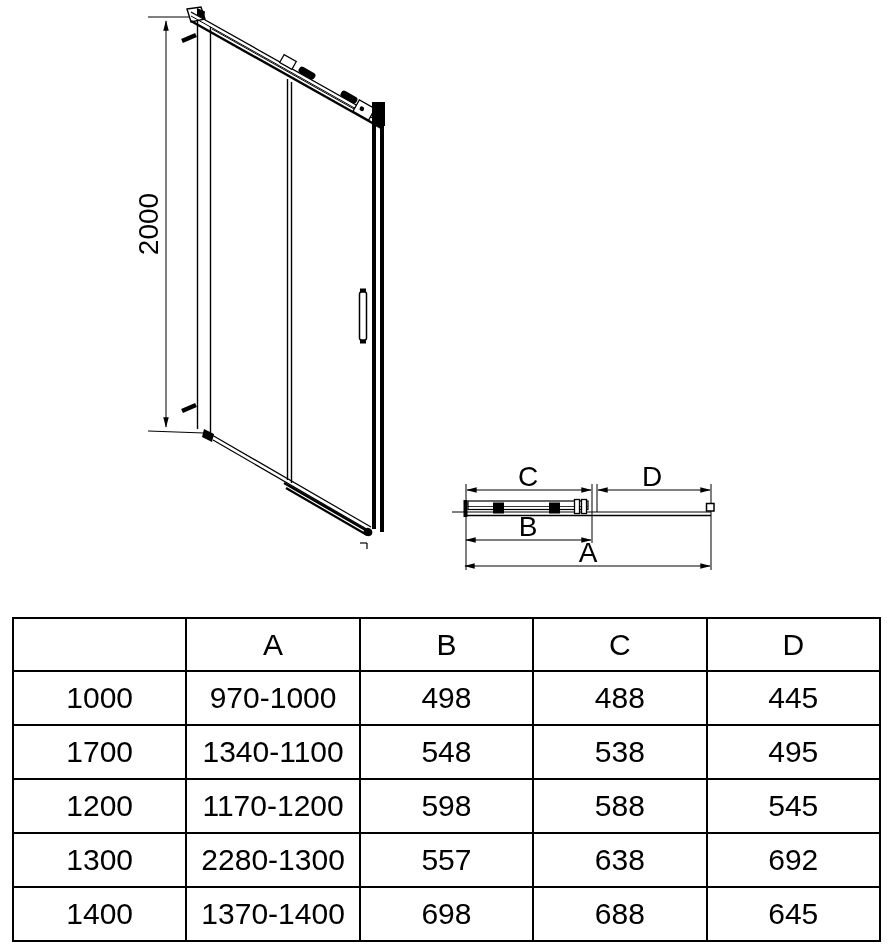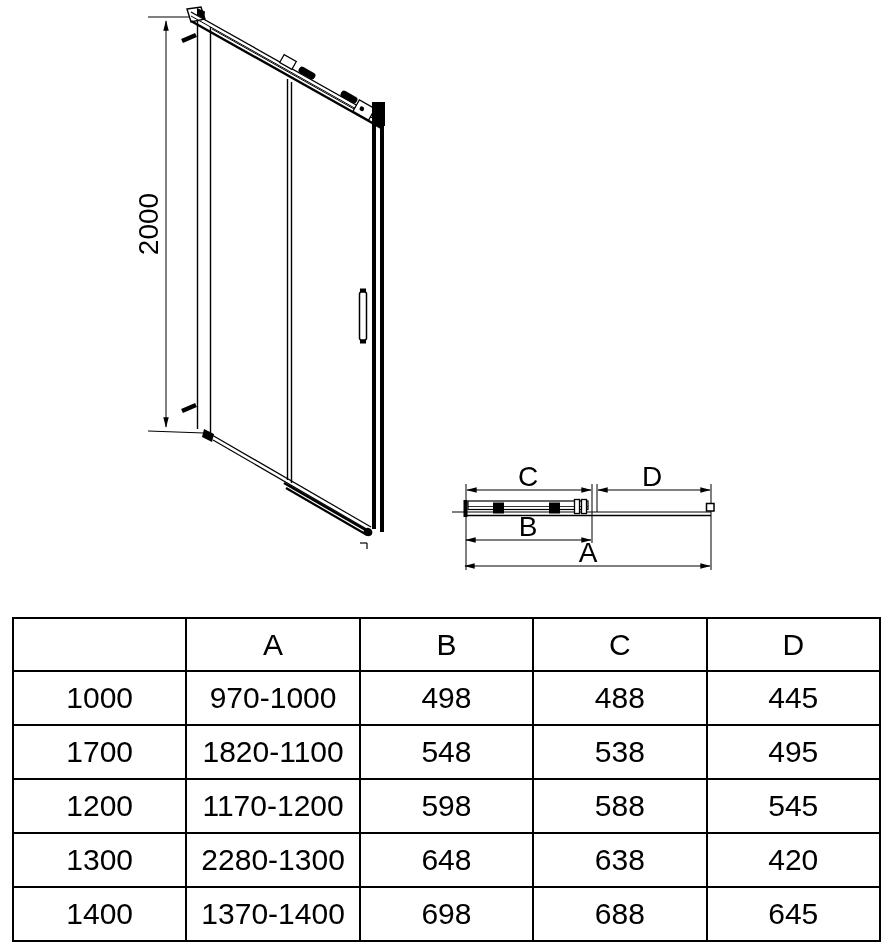--- a/index.html
+++ b/index.html
@@ -154,38 +154,38 @@
     <tbody>
       <tr>
         <td>1000</td>
         <td>970-1000</td>
         <td>498</td>
         <td>488</td>
         <td>445</td>
       </tr>
       <tr>
         <td>1700</td>
-        <td>1820-1100</td>
+        <td>1340-1100</td>
         <td>548</td>
         <td>538</td>
         <td>495</td>
       </tr>
       <tr>
         <td>1200</td>
         <td>1170-1200</td>
         <td>598</td>
         <td>588</td>
         <td>545</td>
       </tr>
       <tr>
         <td>1300</td>
         <td>2280-1300</td>
-        <td>648</td>
+        <td>557</td>
         <td>638</td>
-        <td>420</td>
+        <td>692</td>
       </tr>
       <tr>
         <td>1400</td>
         <td>1370-1400</td>
         <td>698</td>
         <td>688</td>
         <td>645</td>
       </tr>
     </tbody>
   </table>

